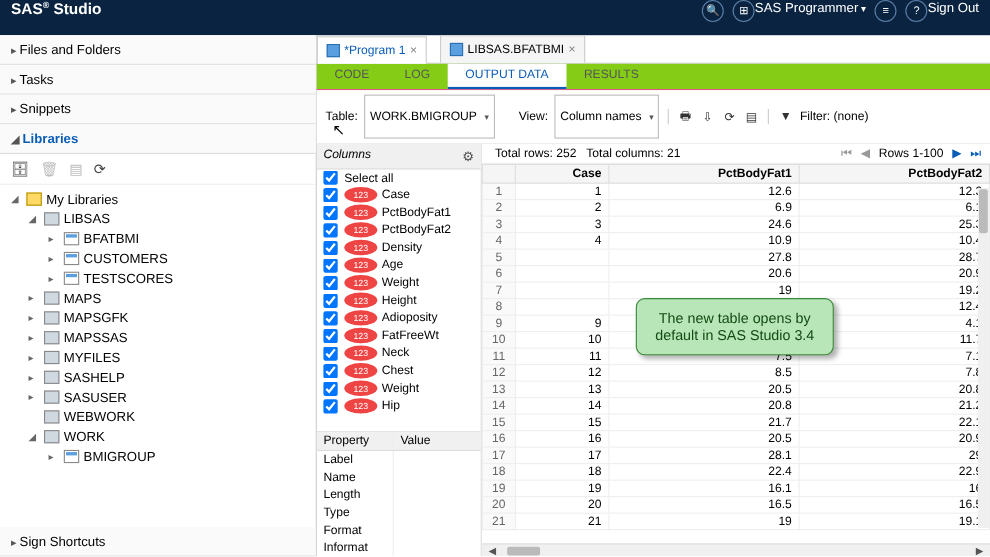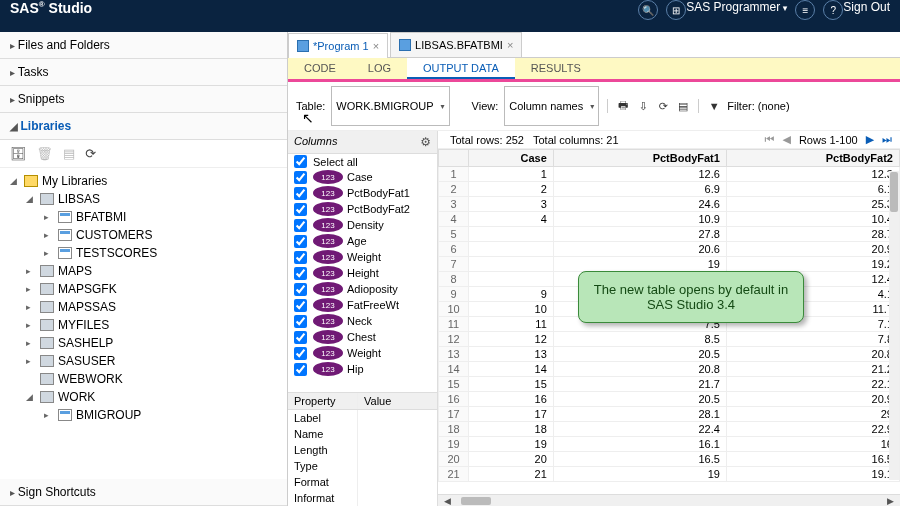--- a/index.html
+++ b/index.html
@@ -26,41 +26,41 @@
   .ico-root { background: #ffd966; border: 1px solid #b58f00; }
   .ico-lib { background: #d0d8e0; border: 1px solid #888; }
   .ico-tbl { background: #fff; border: 1px solid #888; position: relative; }
   .ico-tbl::before { content: ""; position: absolute; left: 1px; right: 1px; top: 1px; height: 3px; background: #5a9fe0; }
   .depth0 { padding-left: 10px; }
   .depth1 { padding-left: 26px; }
   .depth2 { padding-left: 44px; }
   .mt-auto { margin-top: auto; }
   .main { flex: 1; display: flex; flex-direction: column; position: relative; }
   .file-tabs { display: flex; height: 26px; border-bottom: 1px solid #ccc; font-size: 11px; }
-  .file-tab { padding: 4px 8px; border: 1px solid #ccc; border-bottom: none; margin-right: 2px; background: #f5f5f5; display: flex; align-items: center; gap: 4px; cursor: pointer; }
+  .file-tab { padding: 4px 8px; border: 1px solid #ccc; border-bottom: none; margin-right: 12px; background: #f5f5f5; display: flex; align-items: center; gap: 4px; cursor: pointer; }
   .file-tab.active { background: #fff; color: #0a5db6; position: relative; top: 1px; }
   .file-tab .close { color: #888; font-size: 11px; }
   .file-tab .ticon { width: 12px; height: 12px; background: #5a9fe0; border: 1px solid #2a6fb0; }
-  .sub-tabs { display: flex; height: 24px; border-bottom: 3px solid #ec4899; font-size: 11px; background: #fef9c3; }
+  .sub-tabs { display: flex; height: 24px; border-bottom: 1px solid #ec4899; font-size: 11px; background: #84cc16; }
   .sub-tab { padding: 4px 16px; cursor: pointer; color: #555; }
   .sub-tab.active { color: #0a5db6; border-bottom: 2px solid #0a5db6; background: #fff; }
   .data-toolbar { display: flex; align-items: center; gap: 6px; padding: 4px 8px; font-size: 11px; border-bottom: 1px solid #eee; background: #fff; }
   .tb-sel { border: 1px solid #bbb; padding: 13px 4px; background: #fff; display: flex; align-items: center; gap: 4px; cursor: pointer; }
   .tb-sel::after { content: "▾"; font-size: 8px; color: #555; margin-left: 3px; }
   .tb-ico { width: 14px; height: 14px; display: inline-flex; align-items: center; justify-content: center; font-size: 11px; color: #333; cursor: pointer; }
   .tb-sep { width: 1px; height: 14px; background: #ccc; margin: 0 2px; }
   .cursor-ico { position: absolute; left: 14px; top: 78px; font-size: 14px; color: #000; pointer-events: none; }
   .content { flex: 1; display: flex; overflow: hidden; }
   .col-panel { width: 150px; border-right: 1px solid #ddd; display: flex; flex-direction: column; font-size: 11px; }
   .col-hdr { padding: 4px 6px; background: #f0f0f0; border-bottom: 1px solid #ddd; display: flex; justify-content: space-between; font-style: italic; }
   .col-hdr .gear { font-style: normal; cursor: pointer; font-size: 12px; color: #555; }
   .cols-list { flex: 1; overflow: hidden; }
   .col-row { display: flex; align-items: center; gap: 4px; padding: 1px 6px; }
   .col-row input { margin-right: 2px; }
-  .col-type { width: 30px; height: 14px; border-radius: 50%; background: #701a75; color: #fff; font-size: 8px; display: flex; align-items: center; justify-content: center; }
+  .col-type { width: 30px; height: 14px; border-radius: 50%; background: #ef4444; color: #fff; font-size: 8px; display: flex; align-items: center; justify-content: center; }
   .prop-tbl { border-top: 1px solid #ddd; font-size: 11px; }
   .prop-hdr, .prop-row { display: flex; }
   .prop-hdr { background: #f0f0f0; border-bottom: 1px solid #ddd; }
   .prop-hdr div, .prop-row div { padding: 2px 6px; }
   .prop-hdr div:first-child, .prop-row div:first-child { width: 70px; border-right: 1px solid #eee; }
   .data-panel { flex: 1; display: flex; flex-direction: column; font-size: 11px; position: relative; }
   .pager { display: flex; align-items: center; justify-content: flex-end; gap: 8px; padding: 2px 8px; border-bottom: 1px solid #eee; }
   .pager .info-left { margin-right: auto; padding-left: 4px; }
   .pager .pbtn { cursor: pointer; color: #999; }
   .pager .pbtn.active { color: #0a5db6; }
@@ -68,21 +68,21 @@
   .grid table { width: 100%; border-collapse: collapse; font-size: 11px; }
   .grid th { background: #f5f5f5; border: 1px solid #ddd; padding: 2px 6px; text-align: right; font-weight: bold; }
   .grid th:first-child { width: 30px; }
   .grid td { border: 1px solid #eee; padding: 1px 6px; text-align: right; }
   .grid td:first-child { background: #fafafa; color: #666; width: 30px; text-align: center; }
   .hscroll { height: 12px; background: #f0f0f0; border-top: 1px solid #ddd; display: flex; align-items: center; padding: 0 4px; }
   .hscroll .thumb { width: 30px; height: 8px; background: #bbb; border-radius: 2px; margin-left: 8px; }
   .hscroll .arrow { font-size: 9px; color: #555; cursor: pointer; margin: 0 2px; }
   .vscroll-hint { position: absolute; right: 1px; top: 22px; bottom: 14px; width: 10px; background: #f0f0f0; }
   .vscroll-hint .vthumb { width: 8px; height: 40px; background: #bbb; border-radius: 2px; margin: 1px auto 0; }
-  .callout { position: absolute; left: 140px; top: 140px; width: 226px; background: #b8e6b8; border: 1px solid #3a8a3a; border-radius: 8px; padding: 10px 12px; font-size: 13px; color: #144a14; box-shadow: 3px 3px 5px rgba(0,0,0,0.3); pointer-events: none; text-align: center; }
+  .callout { position: absolute; left: 140px; top: 140px; width: 180px; background: #b8e6b8; border: 1px solid #3a8a3a; border-radius: 8px; padding: 10px 12px; font-size: 13px; color: #144a14; box-shadow: 3px 3px 5px rgba(0,0,0,0.3); pointer-events: none; text-align: center; }
 </style>
 </head>
 <body>
 
 <div class="topbar">
   <span class="logo">
     <span>SAS</span><sup>®</sup> <span>Studio</span>
   </span>
   <span class="top-spacer"></span>
   <span class="top-icon">🔍</span>

